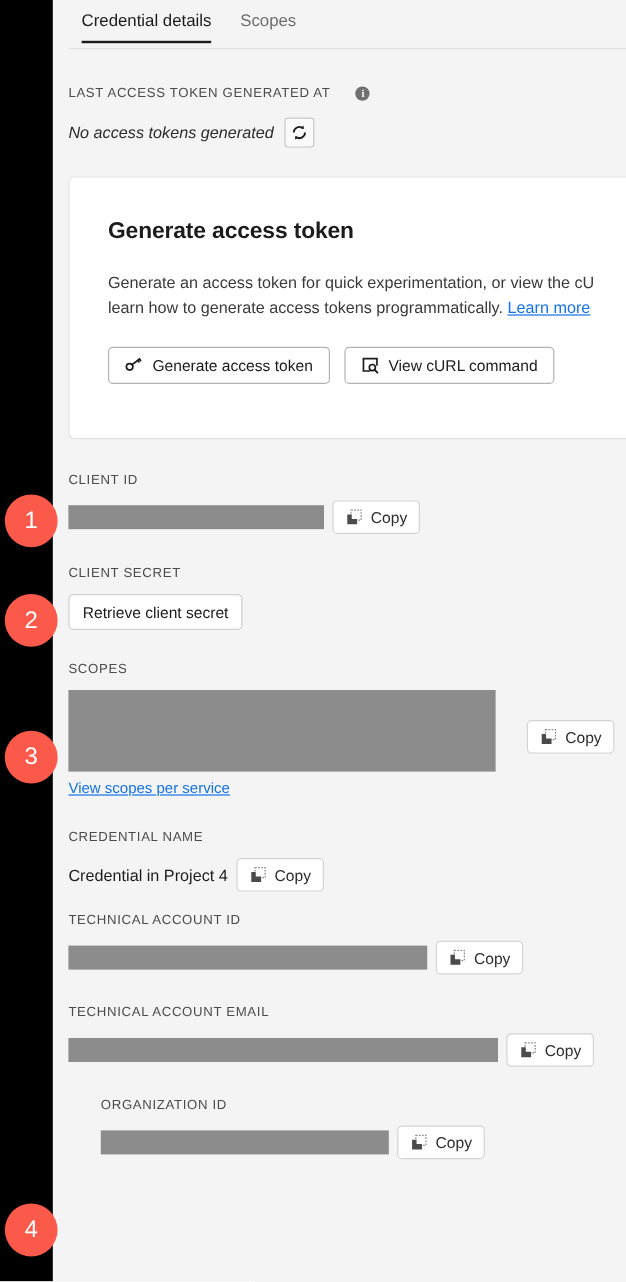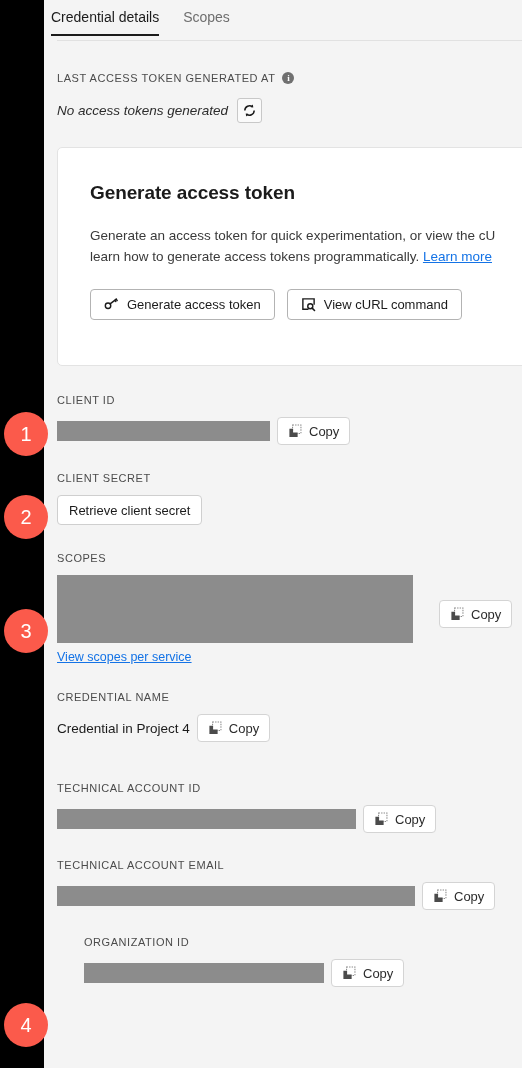--- a/index.html
+++ b/index.html
@@ -49,21 +49,21 @@
     width: 478px; height: 1068px;
     background: #f4f4f4;
     z-index: 1;
     overflow: hidden;
   }
 
   
   .tabs {
     position: relative;
     height: 53px;
-    padding-left: 7px;
+    padding-left: 24px;
     display: flex;
     align-items: flex-start;
     gap: 24px;
   }
   .tab {
     position: relative;
     padding-top: 9px;
     font-size: 14px;
     color: #6e6e6e;
     white-space: nowrap;
@@ -90,21 +90,21 @@
   .field-label {
     font-size: 11px;
     letter-spacing: 0.55px;
     color: #4b4b4b;
     text-transform: uppercase;
     font-weight: 400;
   }
   .label-row {
     display: flex;
     align-items: center;
-    gap: 7px;
+    gap: 21px;
   }
   .info-icon {
     display: inline-flex;
     width: 12px; height: 12px;
     border-radius: 50%;
     background: #707070;
     color: #ffffff;
     font-size: 9px;
     font-weight: bold;
     align-items: center;
@@ -350,21 +350,21 @@
         <button class="copy-btn">
           <svg width="14" height="14" viewBox="0 0 16 16">
             <rect x="5.2" y="1.2" width="9.6" height="9.6" fill="none" stroke="#8a8a8a" stroke-width="1.2" stroke-dasharray="1.6 1.3"></rect>
             <path d="M1.6 5.4 h4.2 v4.2 h5.2 v5.2 H1.6 Z" fill="#4b4b4b"></path>
           </svg>
           <span>Copy</span>
         </button>
       </div>
     </div>
 
-    <div class="field" style="margin-top:40px;">
+    <div class="field" style="margin-top:18px;">
       <div class="field-label">TECHNICAL ACCOUNT ID</div>
       <div class="value-row">
         <div class="redacted" style="width:299px;"></div>
         <button class="copy-btn">
           <svg width="14" height="14" viewBox="0 0 16 16">
             <rect x="5.2" y="1.2" width="9.6" height="9.6" fill="none" stroke="#8a8a8a" stroke-width="1.2" stroke-dasharray="1.6 1.3"></rect>
             <path d="M1.6 5.4 h4.2 v4.2 h5.2 v5.2 H1.6 Z" fill="#4b4b4b"></path>
           </svg>
           <span>Copy</span>
         </button>

